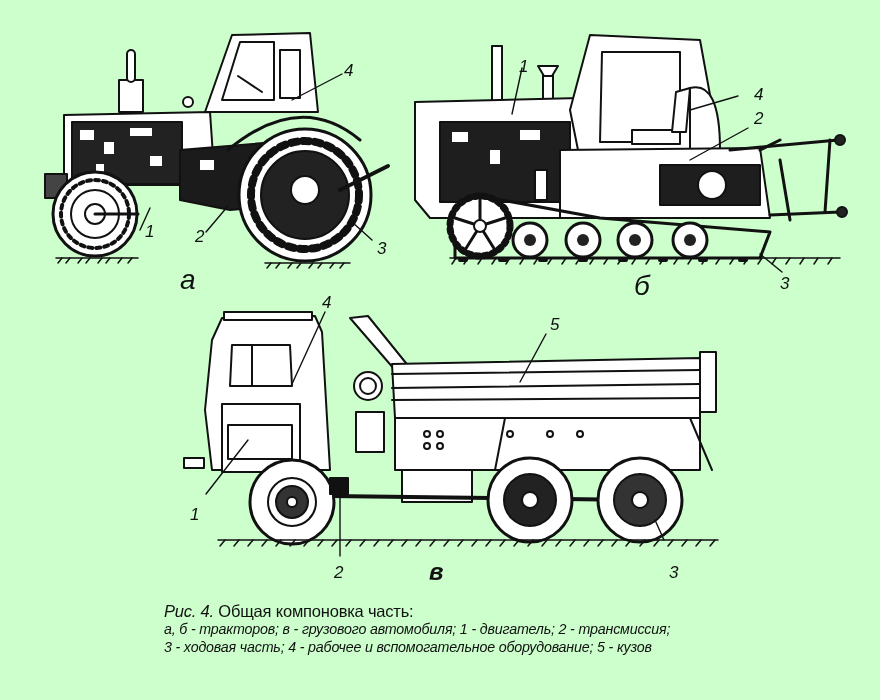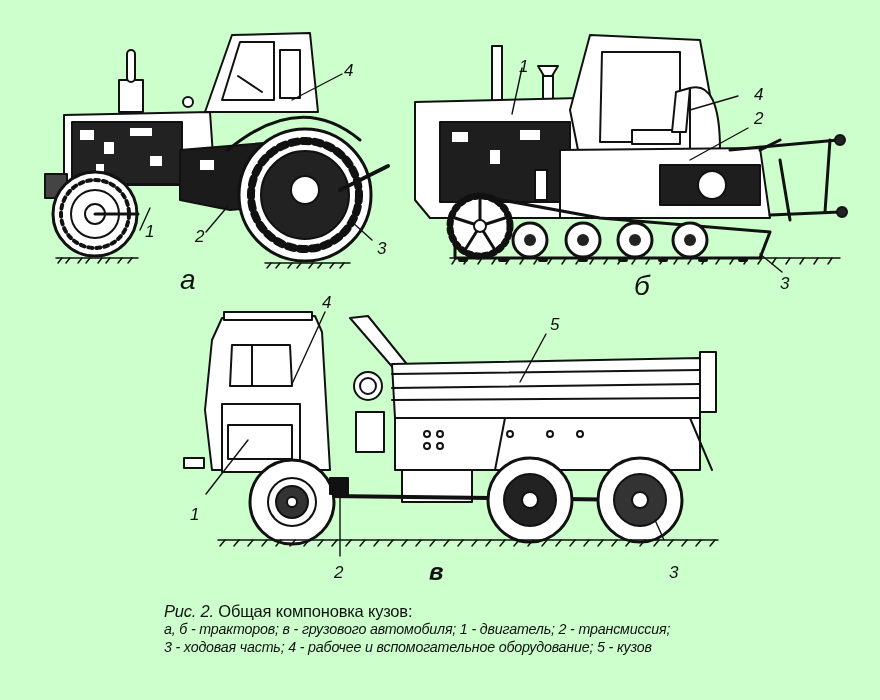--- a/index.html
+++ b/index.html
@@ -267,19 +267,19 @@
 
   <span class="lbl" style="left:322px;top:294px;">4</span>
   <span class="lbl" style="left:550px;top:316px;">5</span>
   <span class="lbl" style="left:190px;top:506px;">1</span>
   <span class="lbl" style="left:334px;top:564px;">2</span>
   <span class="lbl" style="left:669px;top:564px;">3</span>
   <span class="sub" style="left:429px;top:560px;font-size:24px;font-weight:bold;">в</span>
 
   <div class="caption">
     <div class="title-line">
-      <span class="lead">Рис. 2.</span><span> Общая компоновка кузов:</span>
+      <span class="lead">Рис. 4.</span><span> Общая компоновка часть:</span>
     </div>
     <div class="legend-line">а, б - тракторов;  в - грузового автомобиля;  1 - двигатель; 2 - трансмиссия;</div>
     <div class="legend-line">3 - ходовая часть;  4 - рабочее и вспомогательное оборудование;  5 - кузов</div>
   </div>
 
 </div>
 
 </body></html>

